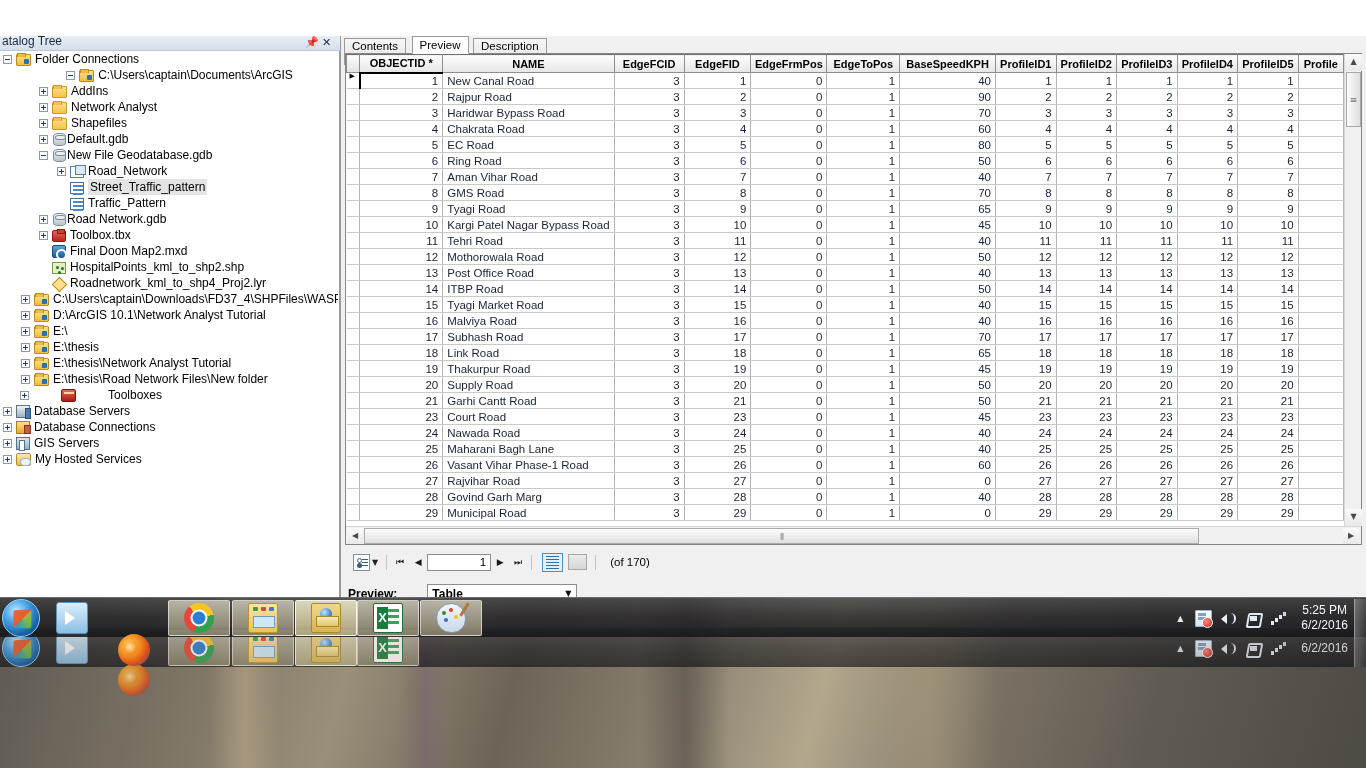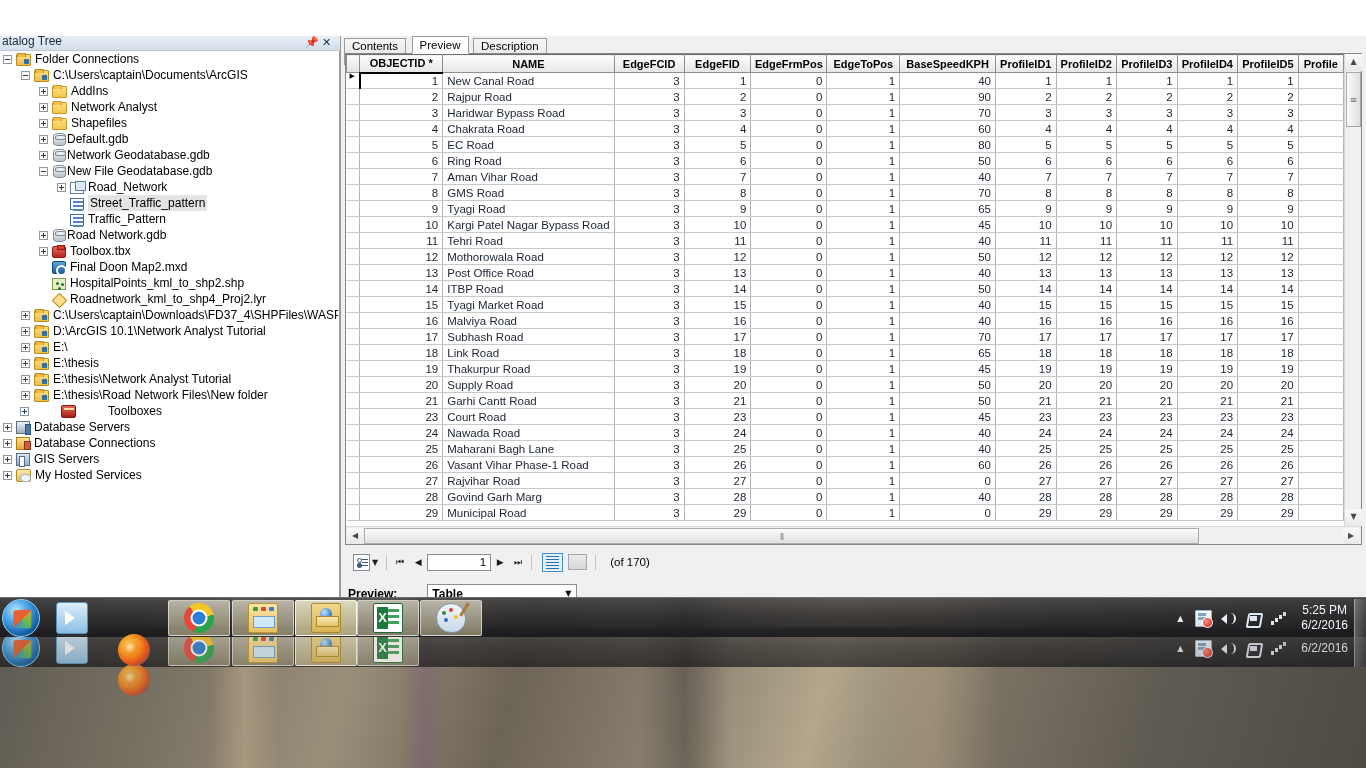--- a/index.html
+++ b/index.html
@@ -778,21 +778,21 @@
       <span id="catalog-title-text">atalog Tree</span>
       <span class="title-btn" id="pin-icon">📌</span>
       <span class="title-btn" id="close-icon">✕</span>
     </div>
     <div id="tree">
         <div class="node" style="padding-left: 3px;">
           <span class="expander "></span>
           <span class="ticon ic-folderconn"></span>
           <span class="lbl">Folder Connections</span>
         </div>
-        <div class="node" style="padding-left: 21px;">
+        <div class="node" style="padding-left: 21px; justify-content: center;">
           <span class="expander "></span>
           <span class="ticon ic-folderconn"></span>
           <span class="lbl">C:\Users\captain\Documents\ArcGIS</span>
         </div>
         <div class="node" style="padding-left: 39px;">
           <span class="expander plus"></span>
           <span class="ticon ic-folder"></span>
           <span class="lbl">AddIns</span>
         </div>
         <div class="node" style="padding-left: 39px;">
@@ -802,25 +802,20 @@
         </div>
         <div class="node" style="padding-left: 39px;">
           <span class="expander plus"></span>
           <span class="ticon ic-folder"></span>
           <span class="lbl">Shapefiles</span>
         </div>
         <div class="node" style="padding-left: 39px;">
           <span class="expander plus"></span>
           <span class="ticon ic-gdb"></span>
           <span class="lbl">Default.gdb</span>
-        </div>
-        <div class="node" style="padding-left: 39px;">
-          <span class="expander plus"></span>
-          <span class="ticon ic-gdb"></span>
-          <span class="lbl">Network Geodatabase.gdb</span>
         </div>
         <div class="node" style="padding-left: 39px;">
           <span class="expander "></span>
           <span class="ticon ic-gdb"></span>
           <span class="lbl">New File Geodatabase.gdb</span>
         </div>
         <div class="node" style="padding-left: 57px;">
           <span class="expander plus"></span>
           <span class="ticon ic-featureclass"></span>
           <span class="lbl">Road_Network</span>

